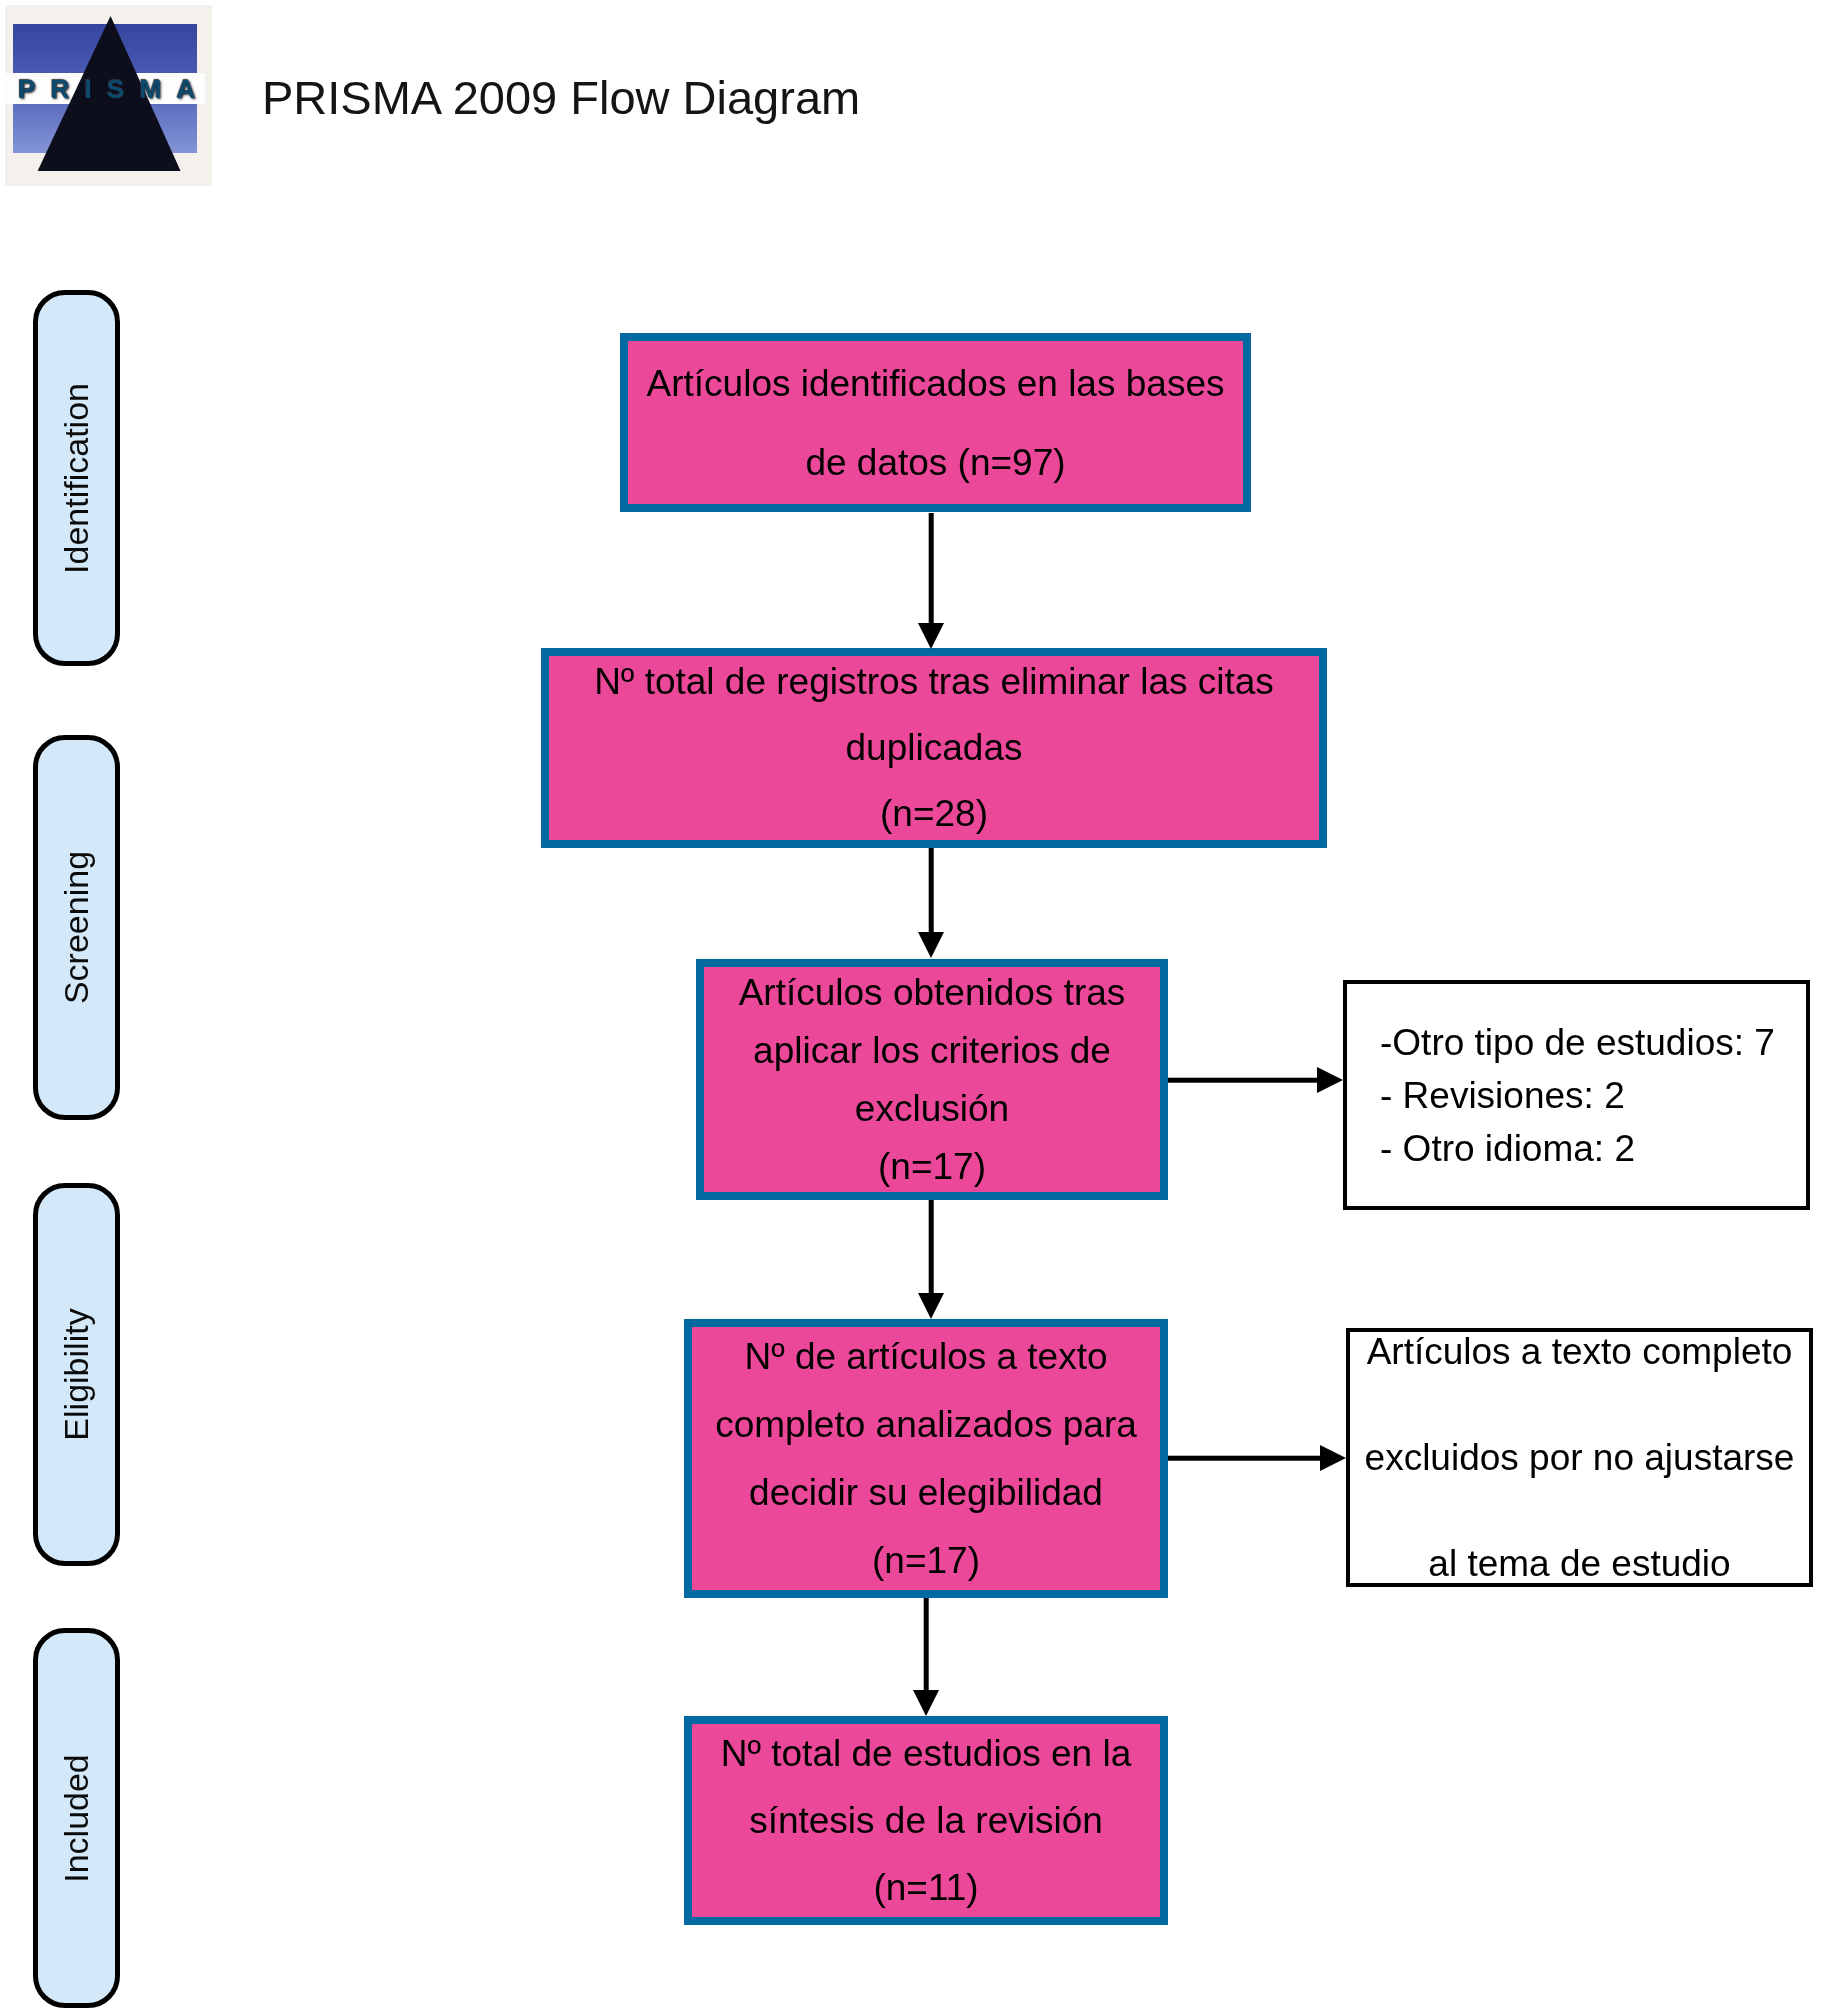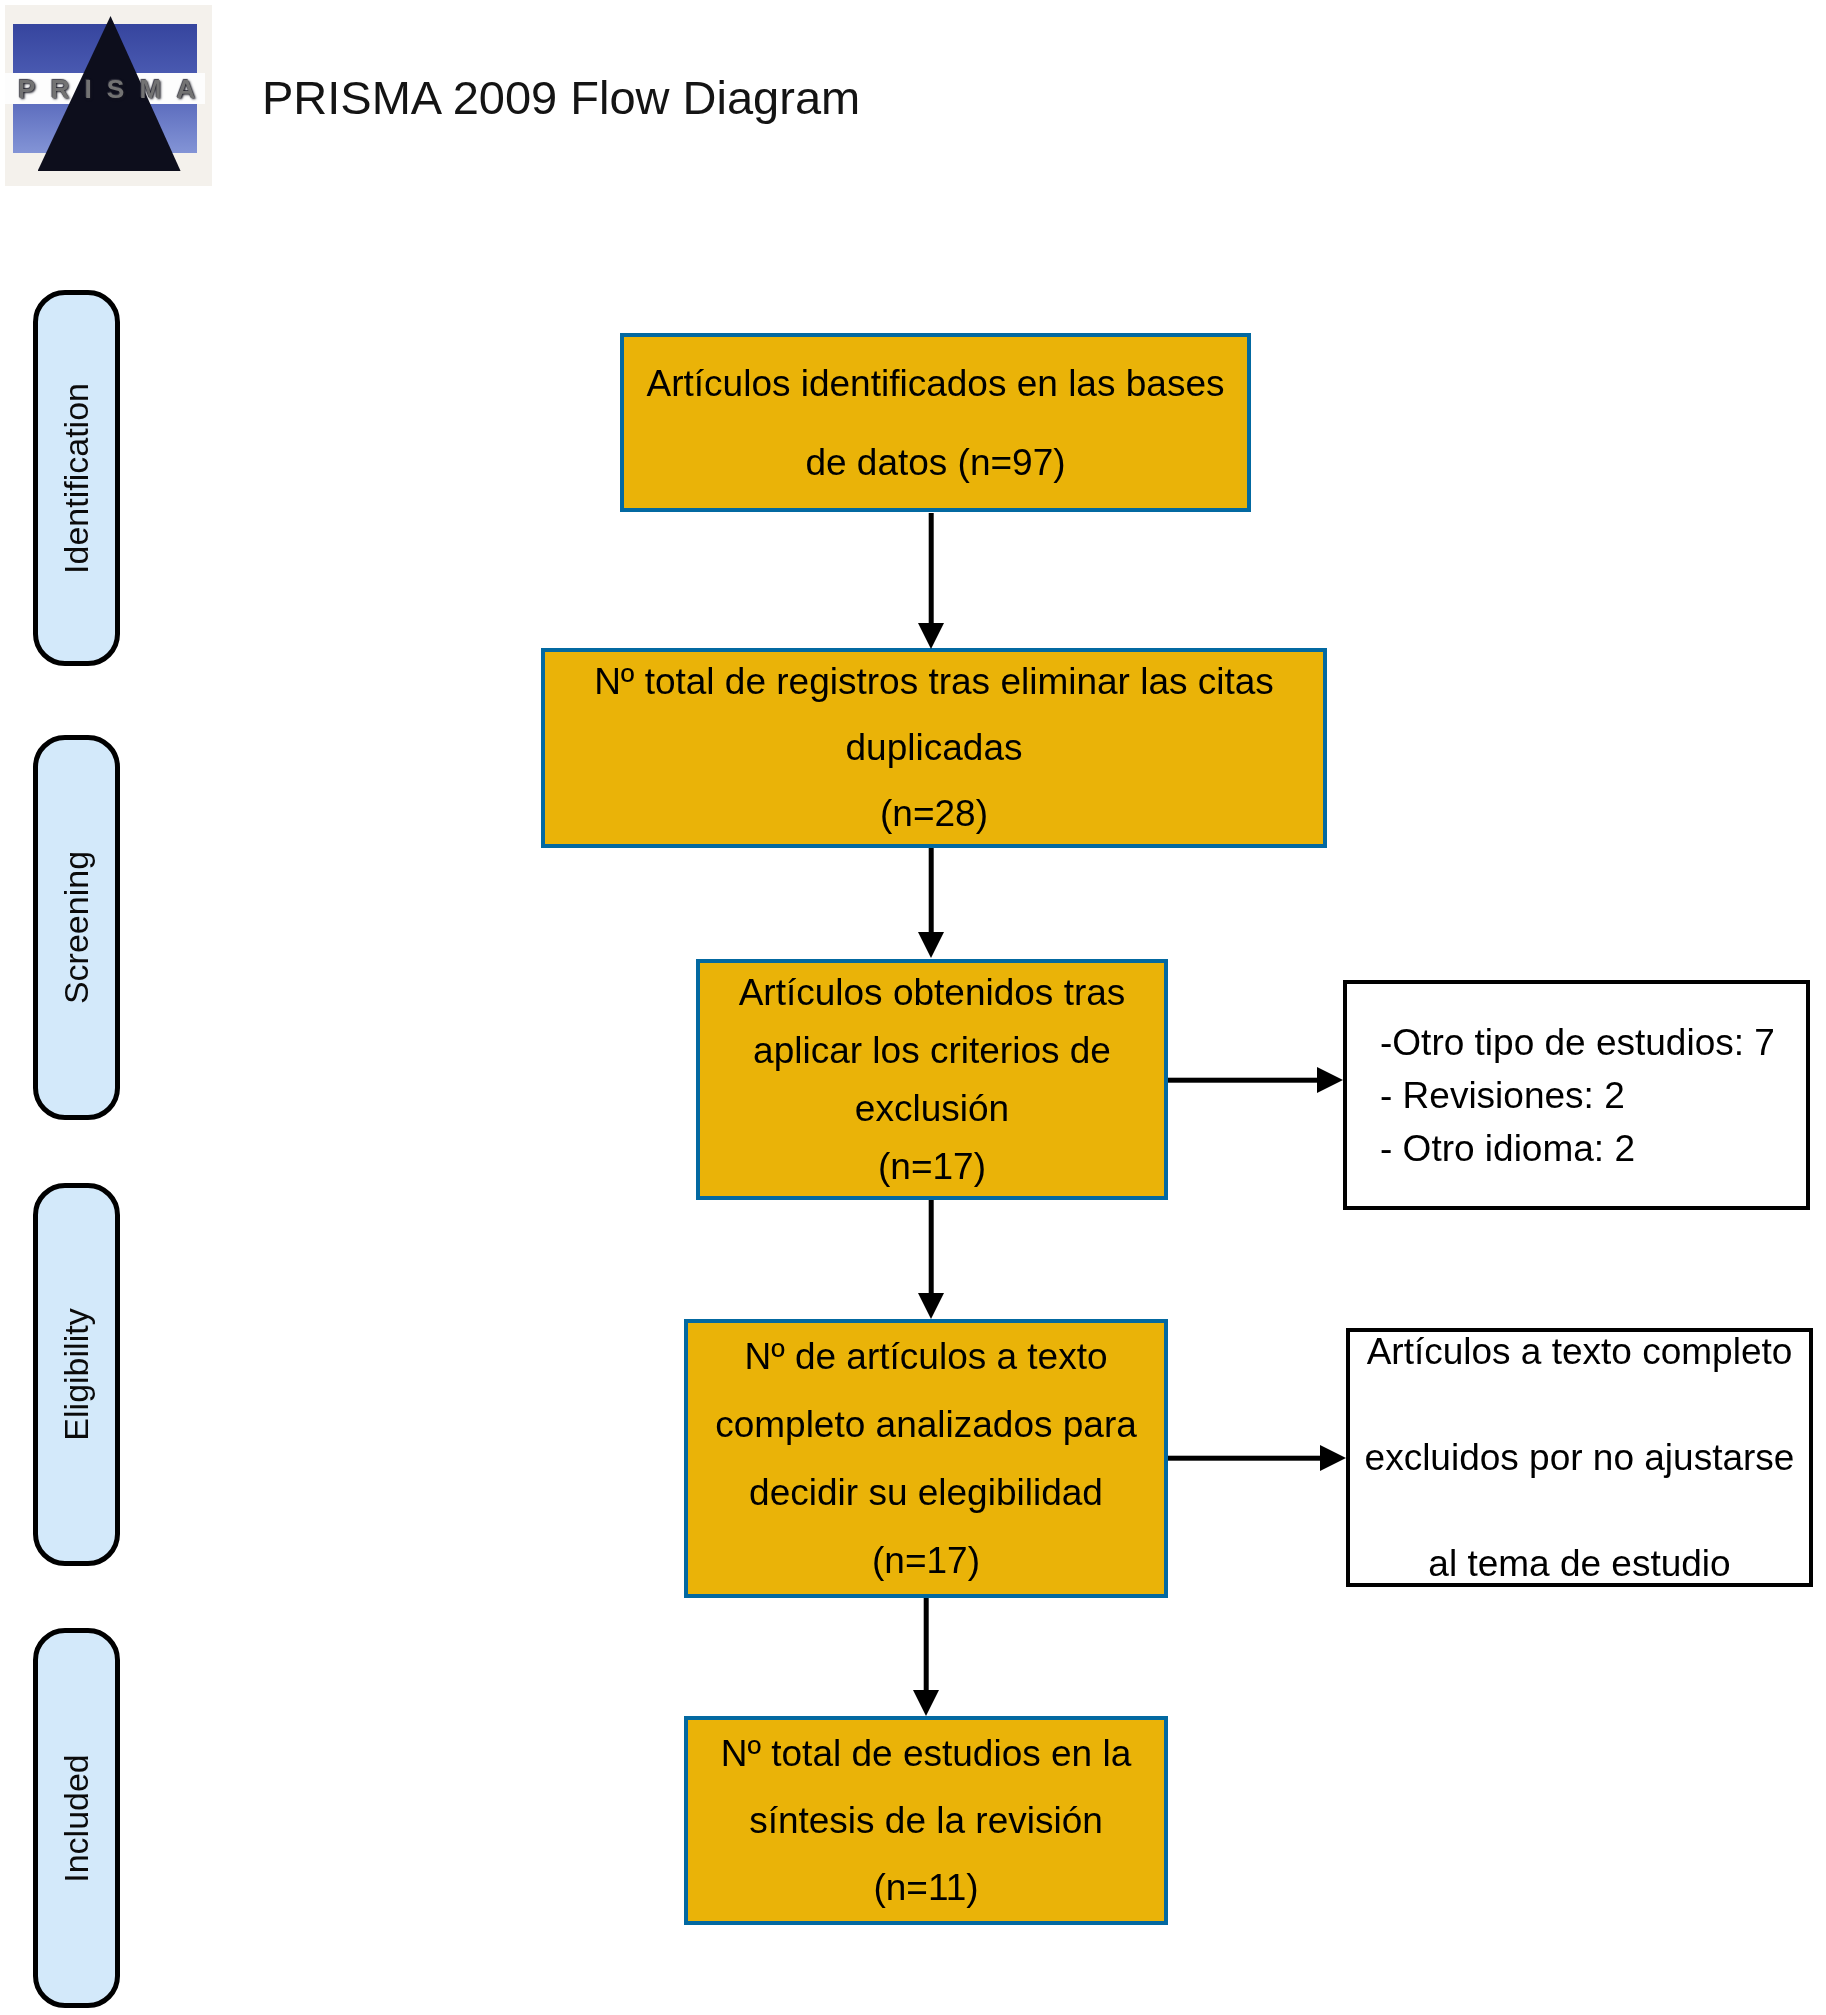--- a/index.html
+++ b/index.html
@@ -10,35 +10,35 @@
   }
   
   .logo{position:absolute;left:4.6px;top:4.6px;width:207px;height:181px;background:#f4f1ec;}
   .logo-blue{position:absolute;left:8px;top:19.5px;width:184px;height:129px;
     background:linear-gradient(180deg,#36459e 0%,#4d5db4 45%,#8394d6 100%);}
   .logo-band{position:absolute;left:0px;top:68px;width:200px;height:31px;background:#fdfdfd;}
   .logo-triangle{position:absolute;left:33px;top:11.5px;width:143px;height:155px;
     background:#0d0e1c;clip-path:polygon(51% 0,0 100%,100% 100%);}
   .logo-text{position:absolute;left:5.7px;top:69px;width:195px;text-align:center;
     font-size:26.4px;font-weight:bold;letter-spacing:15px;padding-left:7.5px;box-sizing:border-box;
-    color:#737373;text-shadow:1.1px 1.1px 2.3px #15151f, -0.6px -0.6px 1.1px #3a3a46;white-space:nowrap;}
+    color:#0c4a6e;text-shadow:1.1px 1.1px 2.3px #15151f, -0.6px -0.6px 1.1px #3a3a46;white-space:nowrap;}
   
   .title{position:absolute;left:262px;top:70px;font-size:47px;font-weight:400;
     color:#141414;letter-spacing:0px;white-space:nowrap;}
   
   .stage{position:absolute;left:33px;width:87px;background:#d3e9fa;
     border:5.7px solid #000;border-radius:32px;box-sizing:border-box;
     display:flex;align-items:center;justify-content:center;}
   .stage span{transform:rotate(-90deg);white-space:nowrap;font-size:34px;color:#0b0b0b;}
   #stage-identification{top:290px;height:376px;}
   #stage-screening{top:735px;height:385px;}
   #stage-eligibility{top:1183px;height:383px;}
   #stage-included{top:1628px;height:380px;}
   
-  .fbox{position:absolute;background:#eab308;border:4px solid #0369a1;box-sizing:border-box;
+  .fbox{position:absolute;background:#ec4899;border:8px solid #0369a1;box-sizing:border-box;
     display:flex;flex-direction:column;justify-content:center;align-items:center;
     text-align:center;}
   .fbox .ln{font-size:37px;white-space:nowrap;}
   #box-identified{left:620px;top:333px;width:631px;height:179px;}
   #box-identified .ln{line-height:79px;}
   #box-deduplicated{left:541px;top:648px;width:786px;height:200px;}
   #box-deduplicated .ln{line-height:66px;}
   #box-screened{left:696px;top:959px;width:472px;height:241px;}
   #box-screened .ln{line-height:58px;}
   #box-fulltext{left:684px;top:1319px;width:484px;height:279px;}

